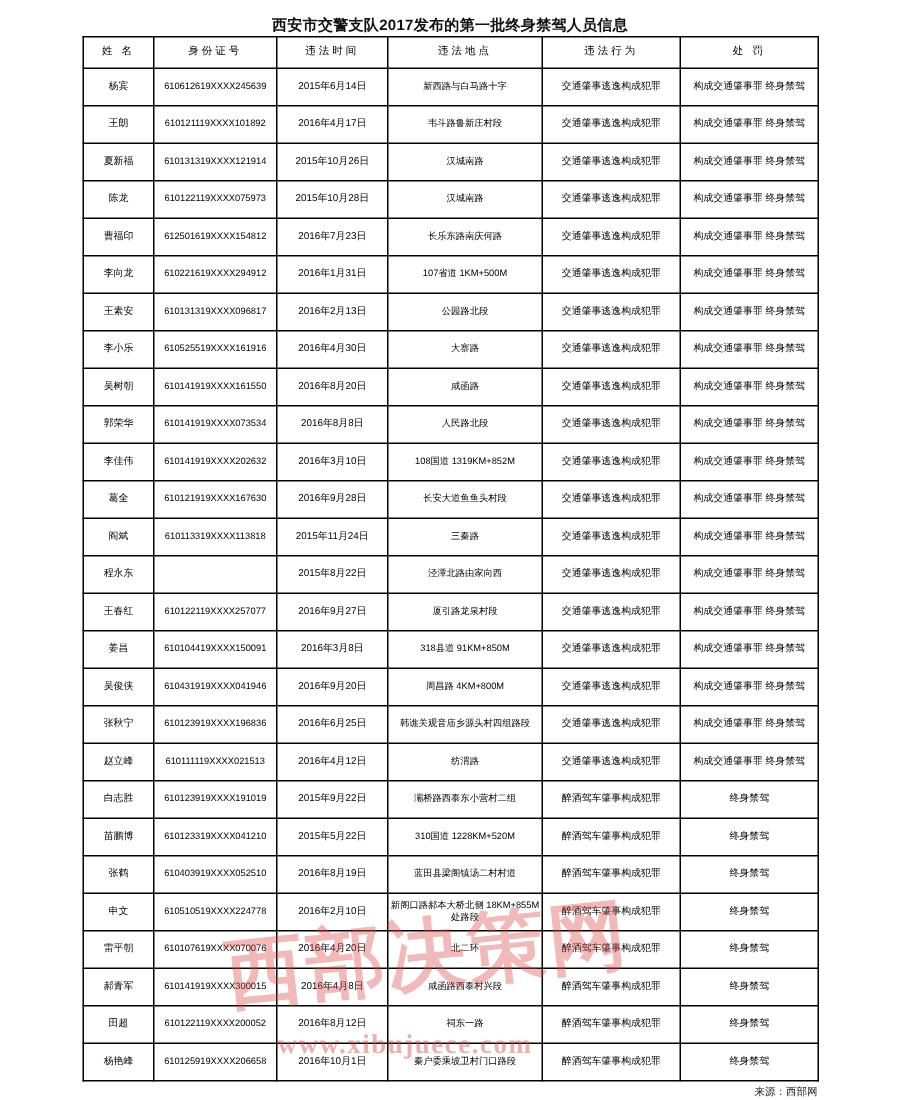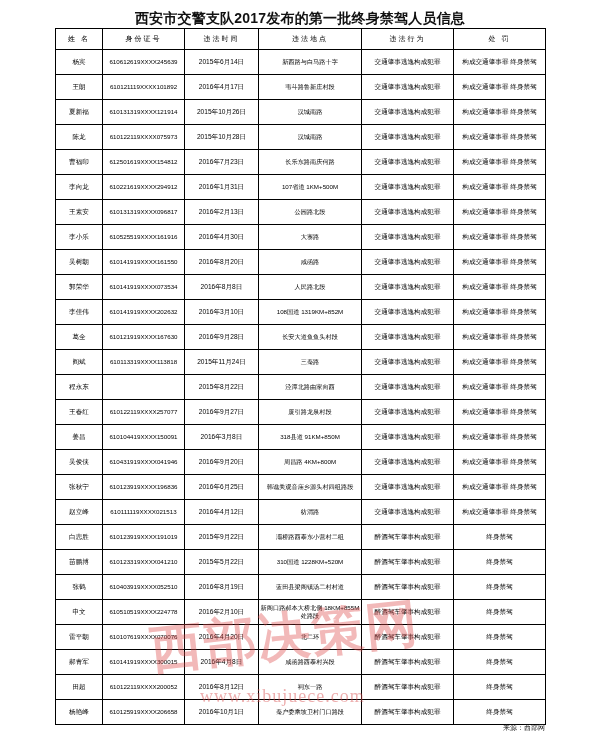--- a/index.html
+++ b/index.html
@@ -17,21 +17,21 @@
   }
   .page {
     position: relative;
     width: 600px;
     height: 733px;
     box-sizing: border-box;
     padding: 0 0;
   }
   .doc-title {
     text-align: center;
-    font-size: 14px;
+    font-size: 10px;
     font-weight: bold;
     letter-spacing: 0.2px;
     margin-top: 10px;
     color: #111;
   }
   .doc-date {
     text-align: center;
     font-size: 9.5px;
     margin-top: 9px;
     margin-bottom: 8px;
@@ -101,25 +101,24 @@
     letter-spacing: 2px;
     transform: rotate(-6deg);
     white-space: nowrap;
   }
   .wm-url {
     position: absolute;
     left: 185px;
     top: 676px;
     font-family: "Liberation Serif", serif;
     font-size: 18px;
-    font-weight: normal;
+    font-weight: bold;
     color: rgba(215, 75, 75, 0.45);
     letter-spacing: 1px;
     white-space: nowrap;
-    margin-left: 15px;
   }
 </style>
 </head>
 <body>
 
 <div class="page">
 
   <div class="doc-title">西安市交警支队2017发布的第一批终身禁驾人员信息</div>
 
   <div class="table-wrap">

